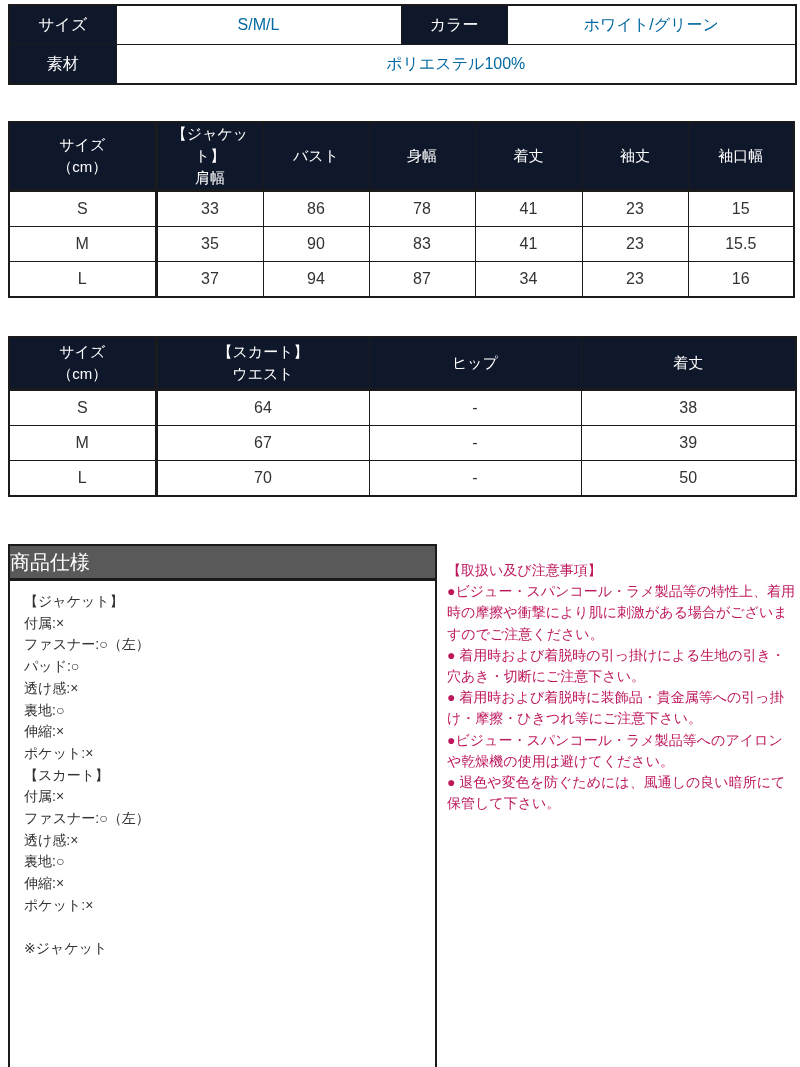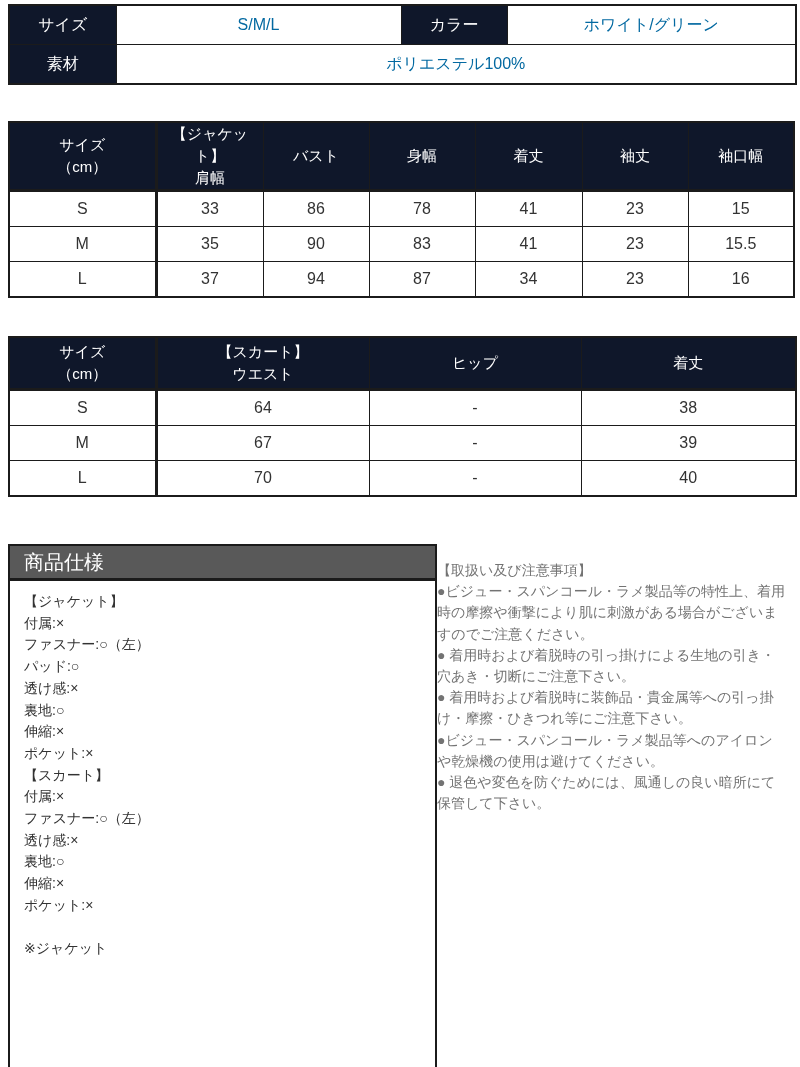--- a/index.html
+++ b/index.html
@@ -38,32 +38,32 @@
   .gap4 { height:47px; }
 
   
   .bottom { display:flex; align-items:flex-start; }
 
   .spec-box { width:429px; flex:0 0 429px; }
   .spec-title {
     box-sizing:border-box; height:37px;
     background:#595959; color:#ffffff;
     border:2px solid #1b1b1b; border-bottom-width:3px;
-    font-size:20px; line-height:32px; padding-left:14px;
+    font-size:20px; line-height:32px; 
   }
   .spec-body {
     box-sizing:border-box; height:496px;
     border:2px solid #1b1b1b; border-top:0;
     padding:10px 14px 0 14px;
   }
   .spec-line { font-size:14px; line-height:21.7px; min-height:21.7px; color:#333; }
 
   .notes {
-    box-sizing:border-box; width:350px; padding-top:16px;
-    font-size:14px; line-height:21.2px; color:#737373;
+    box-sizing:border-box; width:350px; margin-left:10px; padding-top:16px;
+    font-size:14px; line-height:21.2px; color:#be185d;
   }
   .notes .notes-title { margin:0 0 0 0; }
   .notes p { margin:0; }
 </style>
 </head>
 <body>
 
 <div class="page">
 
   <table class="tbl info-tbl">
@@ -176,21 +176,21 @@
     <tr>
       <td class="first">M</td>
       <td>67</td>
       <td>-</td>
       <td>39</td>
     </tr>
     <tr>
       <td class="first">L</td>
       <td>70</td>
       <td>-</td>
-      <td>40</td>
+      <td>50</td>
     </tr>
   </tbody>
     </table>
 
   <div class="gap4"></div>
 
   <div class="bottom">
 
     <div class="spec-box">
       <div class="spec-title">商品仕様</div>

